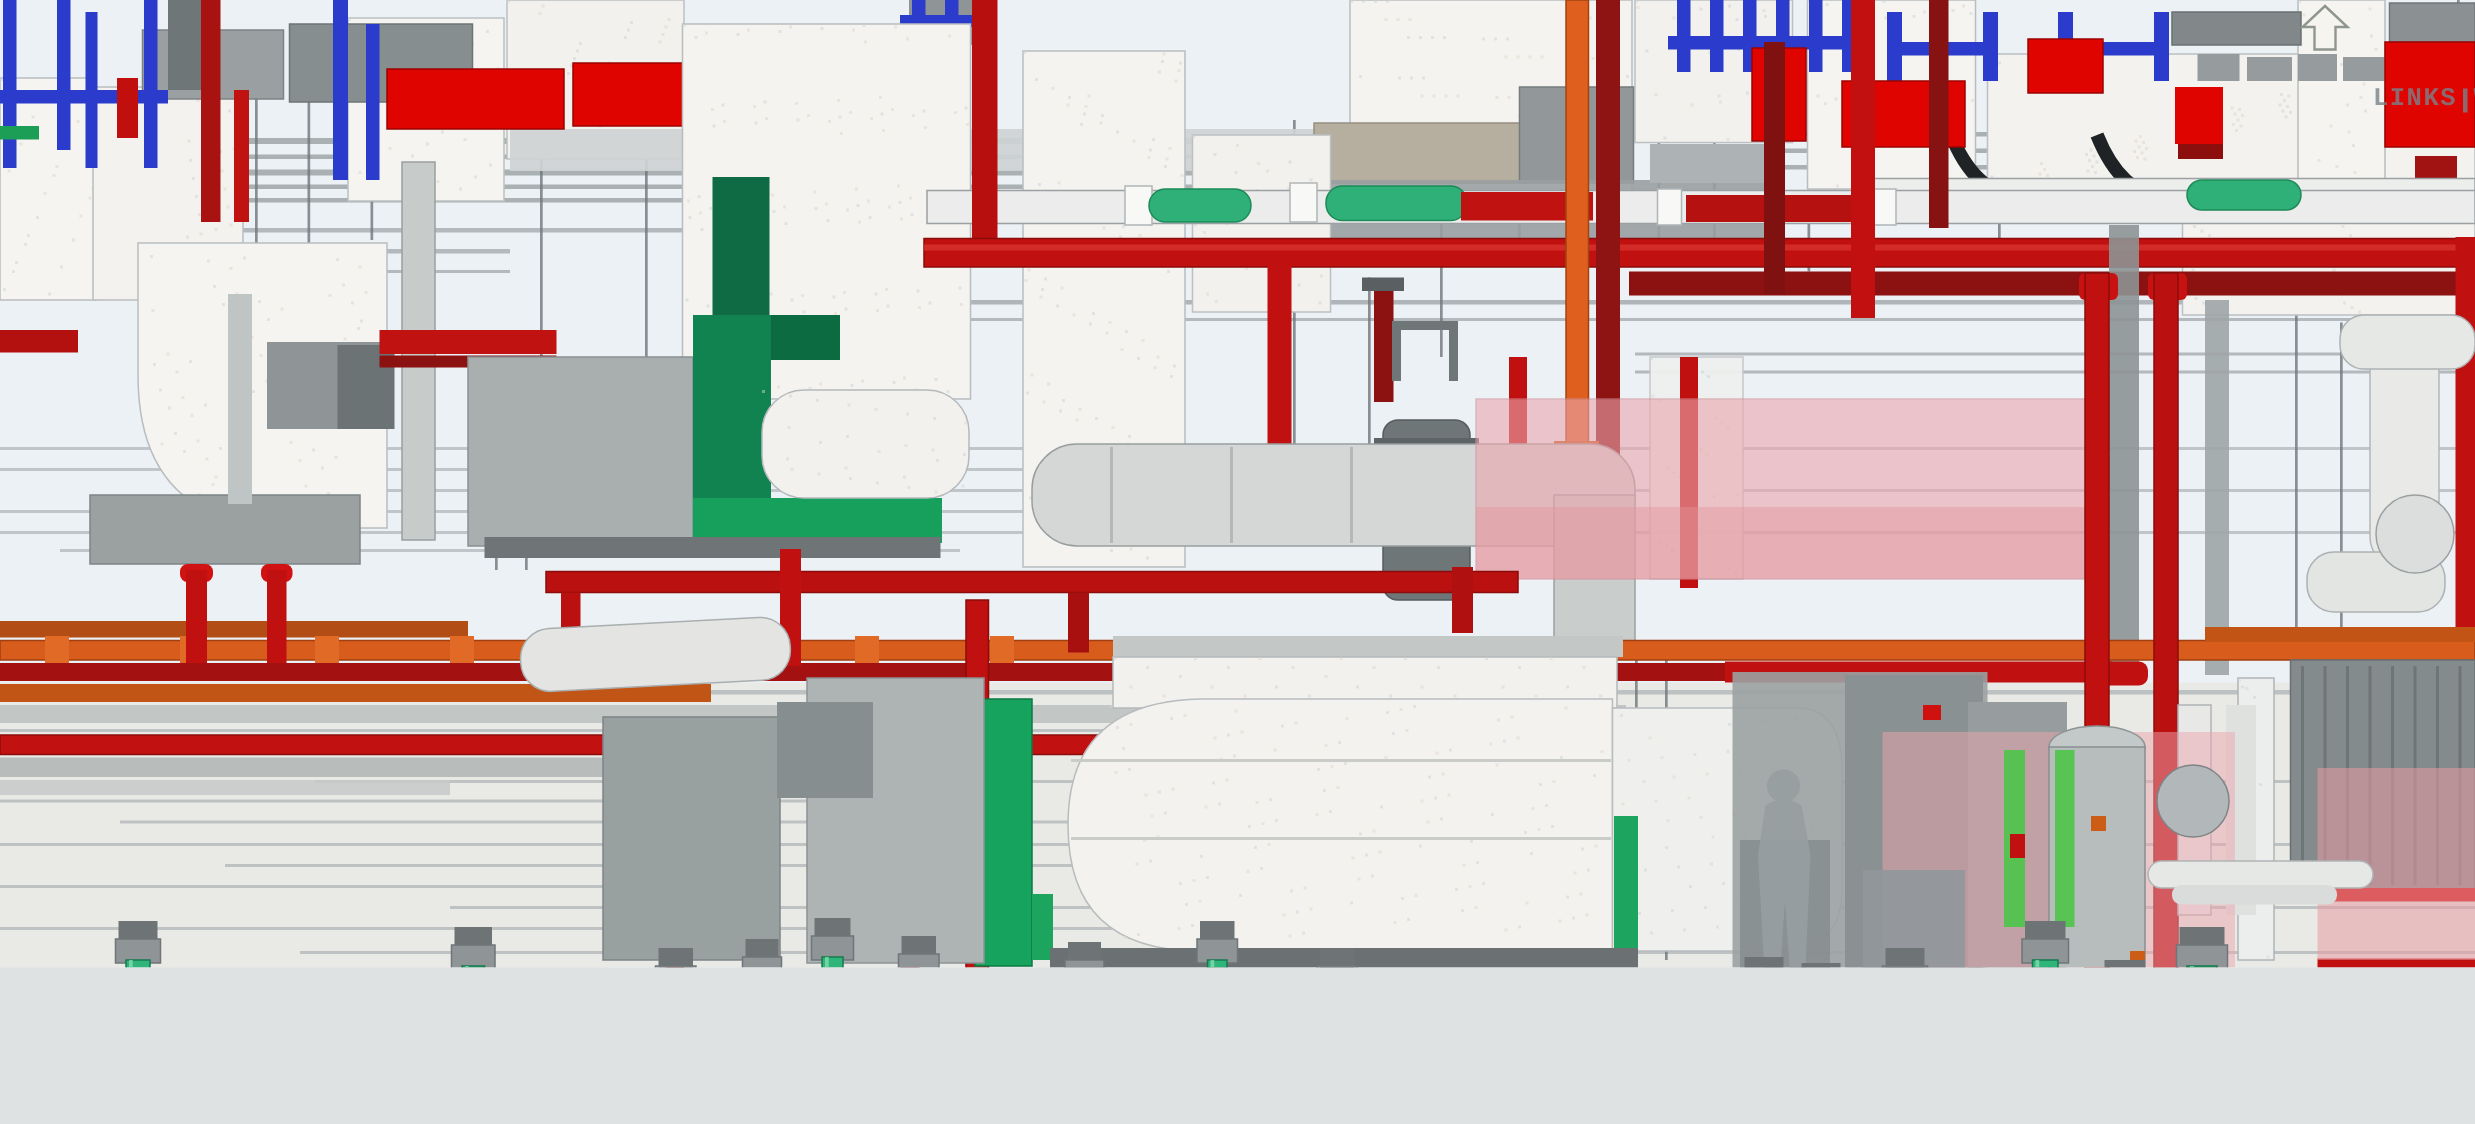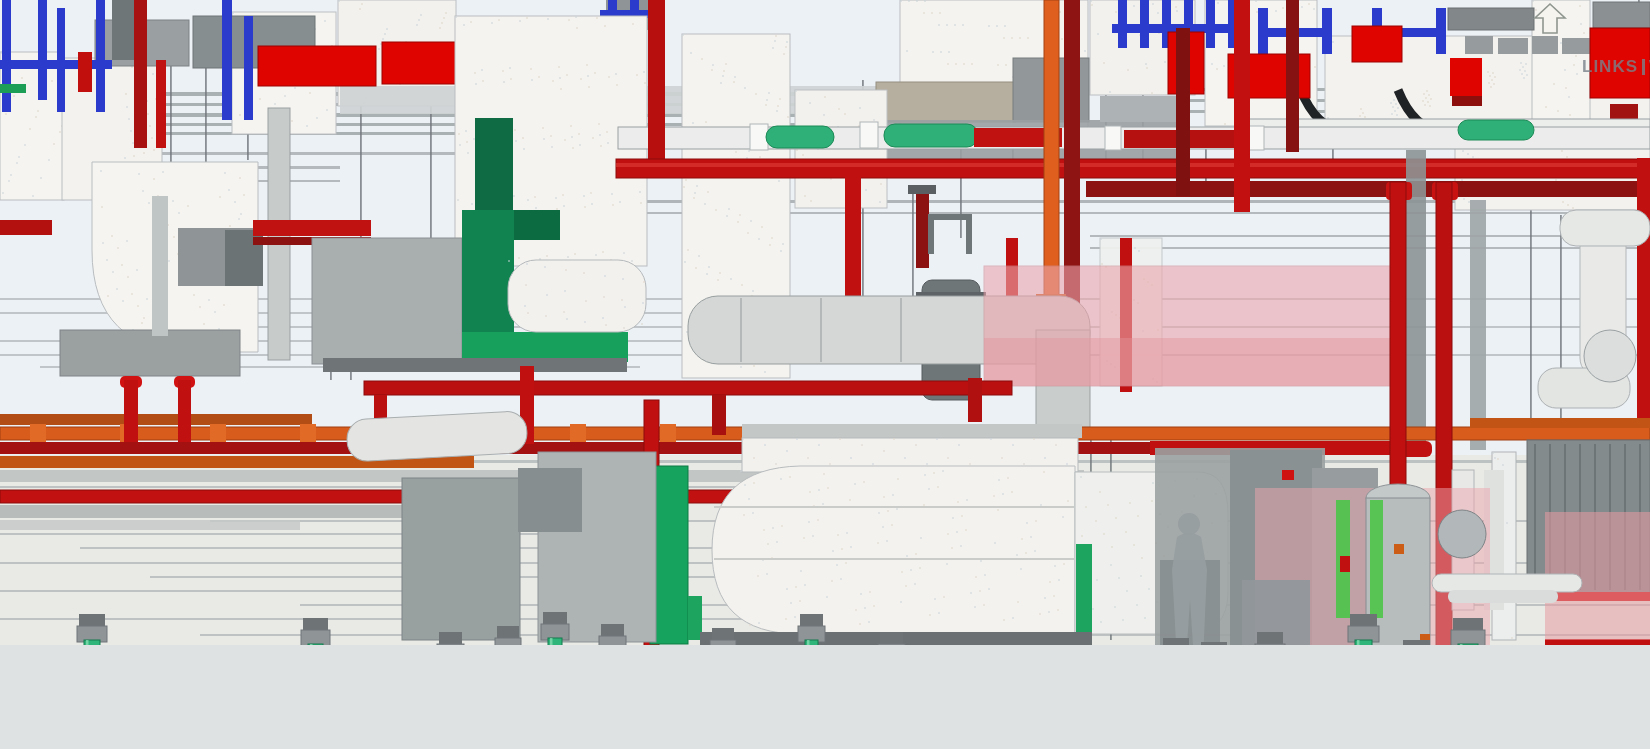--- a/index.html
+++ b/index.html
@@ -1,16 +1,16 @@
 <!DOCTYPE html>
 <html><head>
 <meta charset="utf-8">
 <style>
   html,body{margin:0;padding:0;background:#dfe2e2;}
-  #viewport{position:relative;width:1650px;height:645px;overflow:hidden;background:#ecf1f6;font-family:Liberation Sans, sans-serif;}
+  #viewport{position:relative;width:1650px;height:645px;overflow:hidden;background:#ecf1f6;font-family:Liberation Mono, monospace;}
   #scene{position:absolute;left:0;top:0;}
   #home-btn{position:absolute;left:1530px;top:2px;width:40px;height:36px;background:transparent;border:none;padding:0;cursor:pointer;}
   #watermark{position:absolute;left:1582px;top:57px;font-size:17px;font-weight:bold;letter-spacing:1px;color:#79828a;opacity:.8;white-space:nowrap;display:flex;align-items:center;gap:4px;}
   #watermark .wm-sep{display:inline-block;width:3px;height:16px;background:#79828a;}
 </style>
 </head>
 <body>
 
 <div id="viewport">
   <svg id="scene" width="1650" height="749" viewBox="0 0 1650 749">

